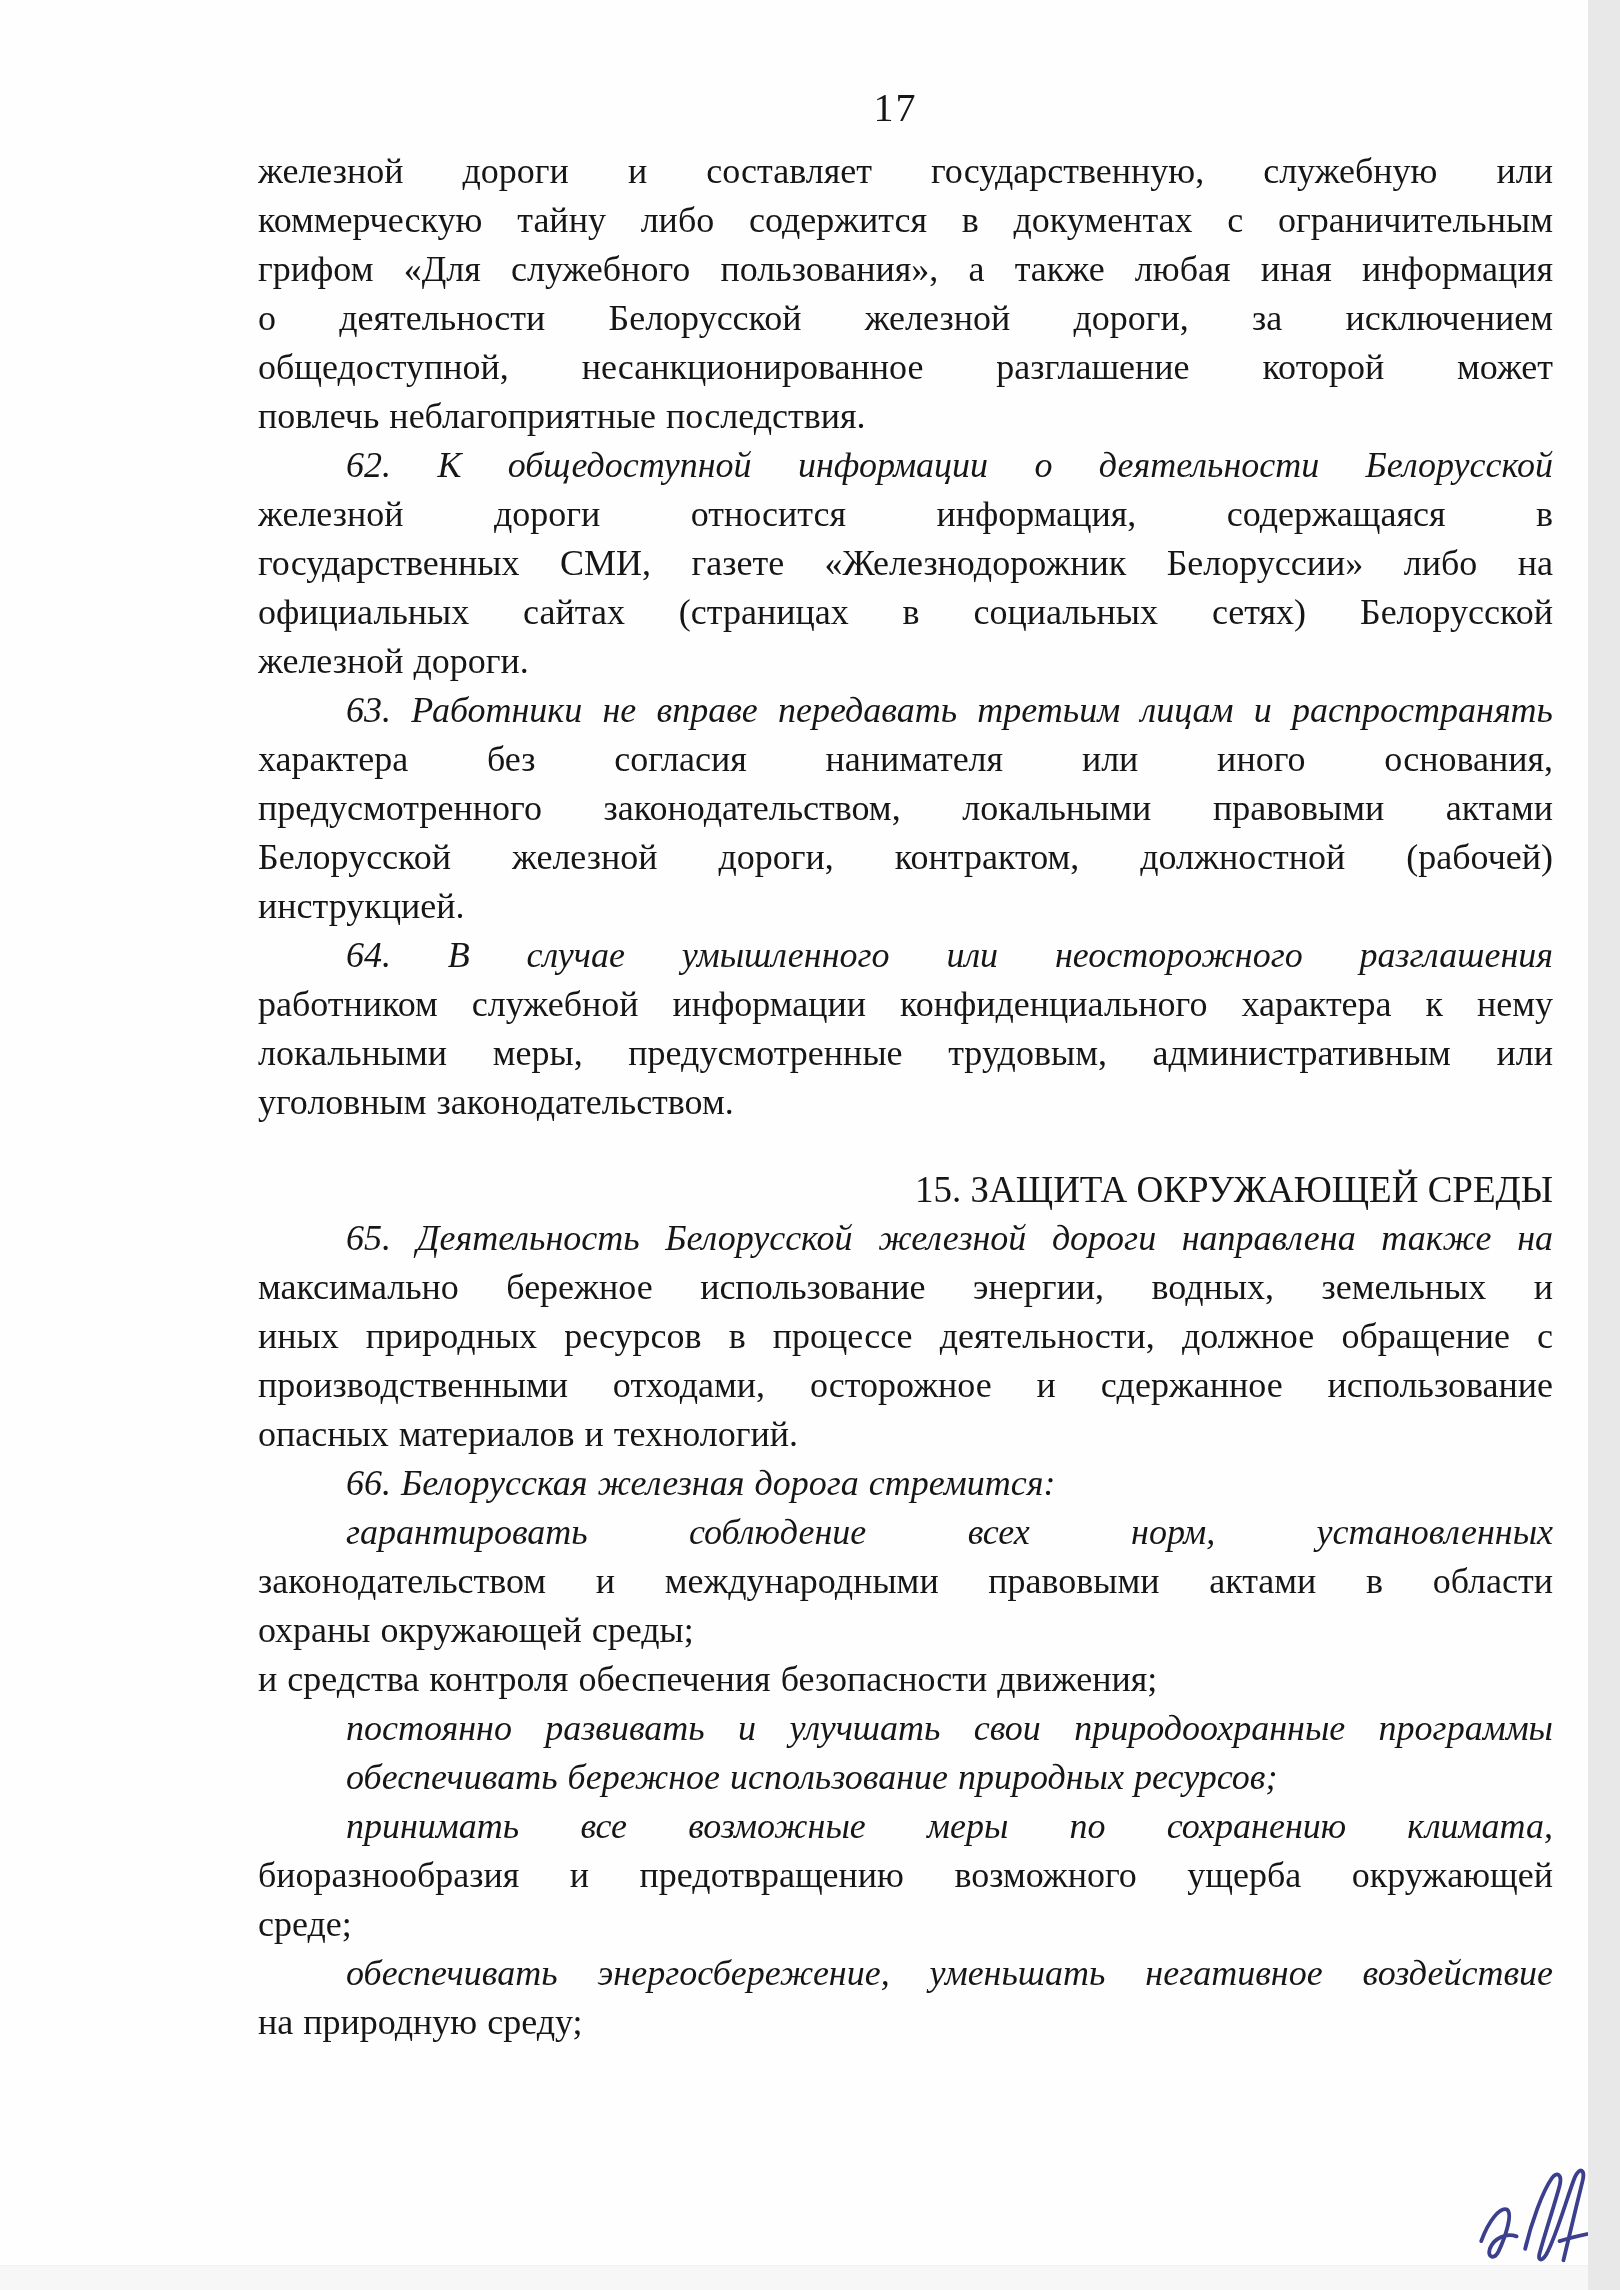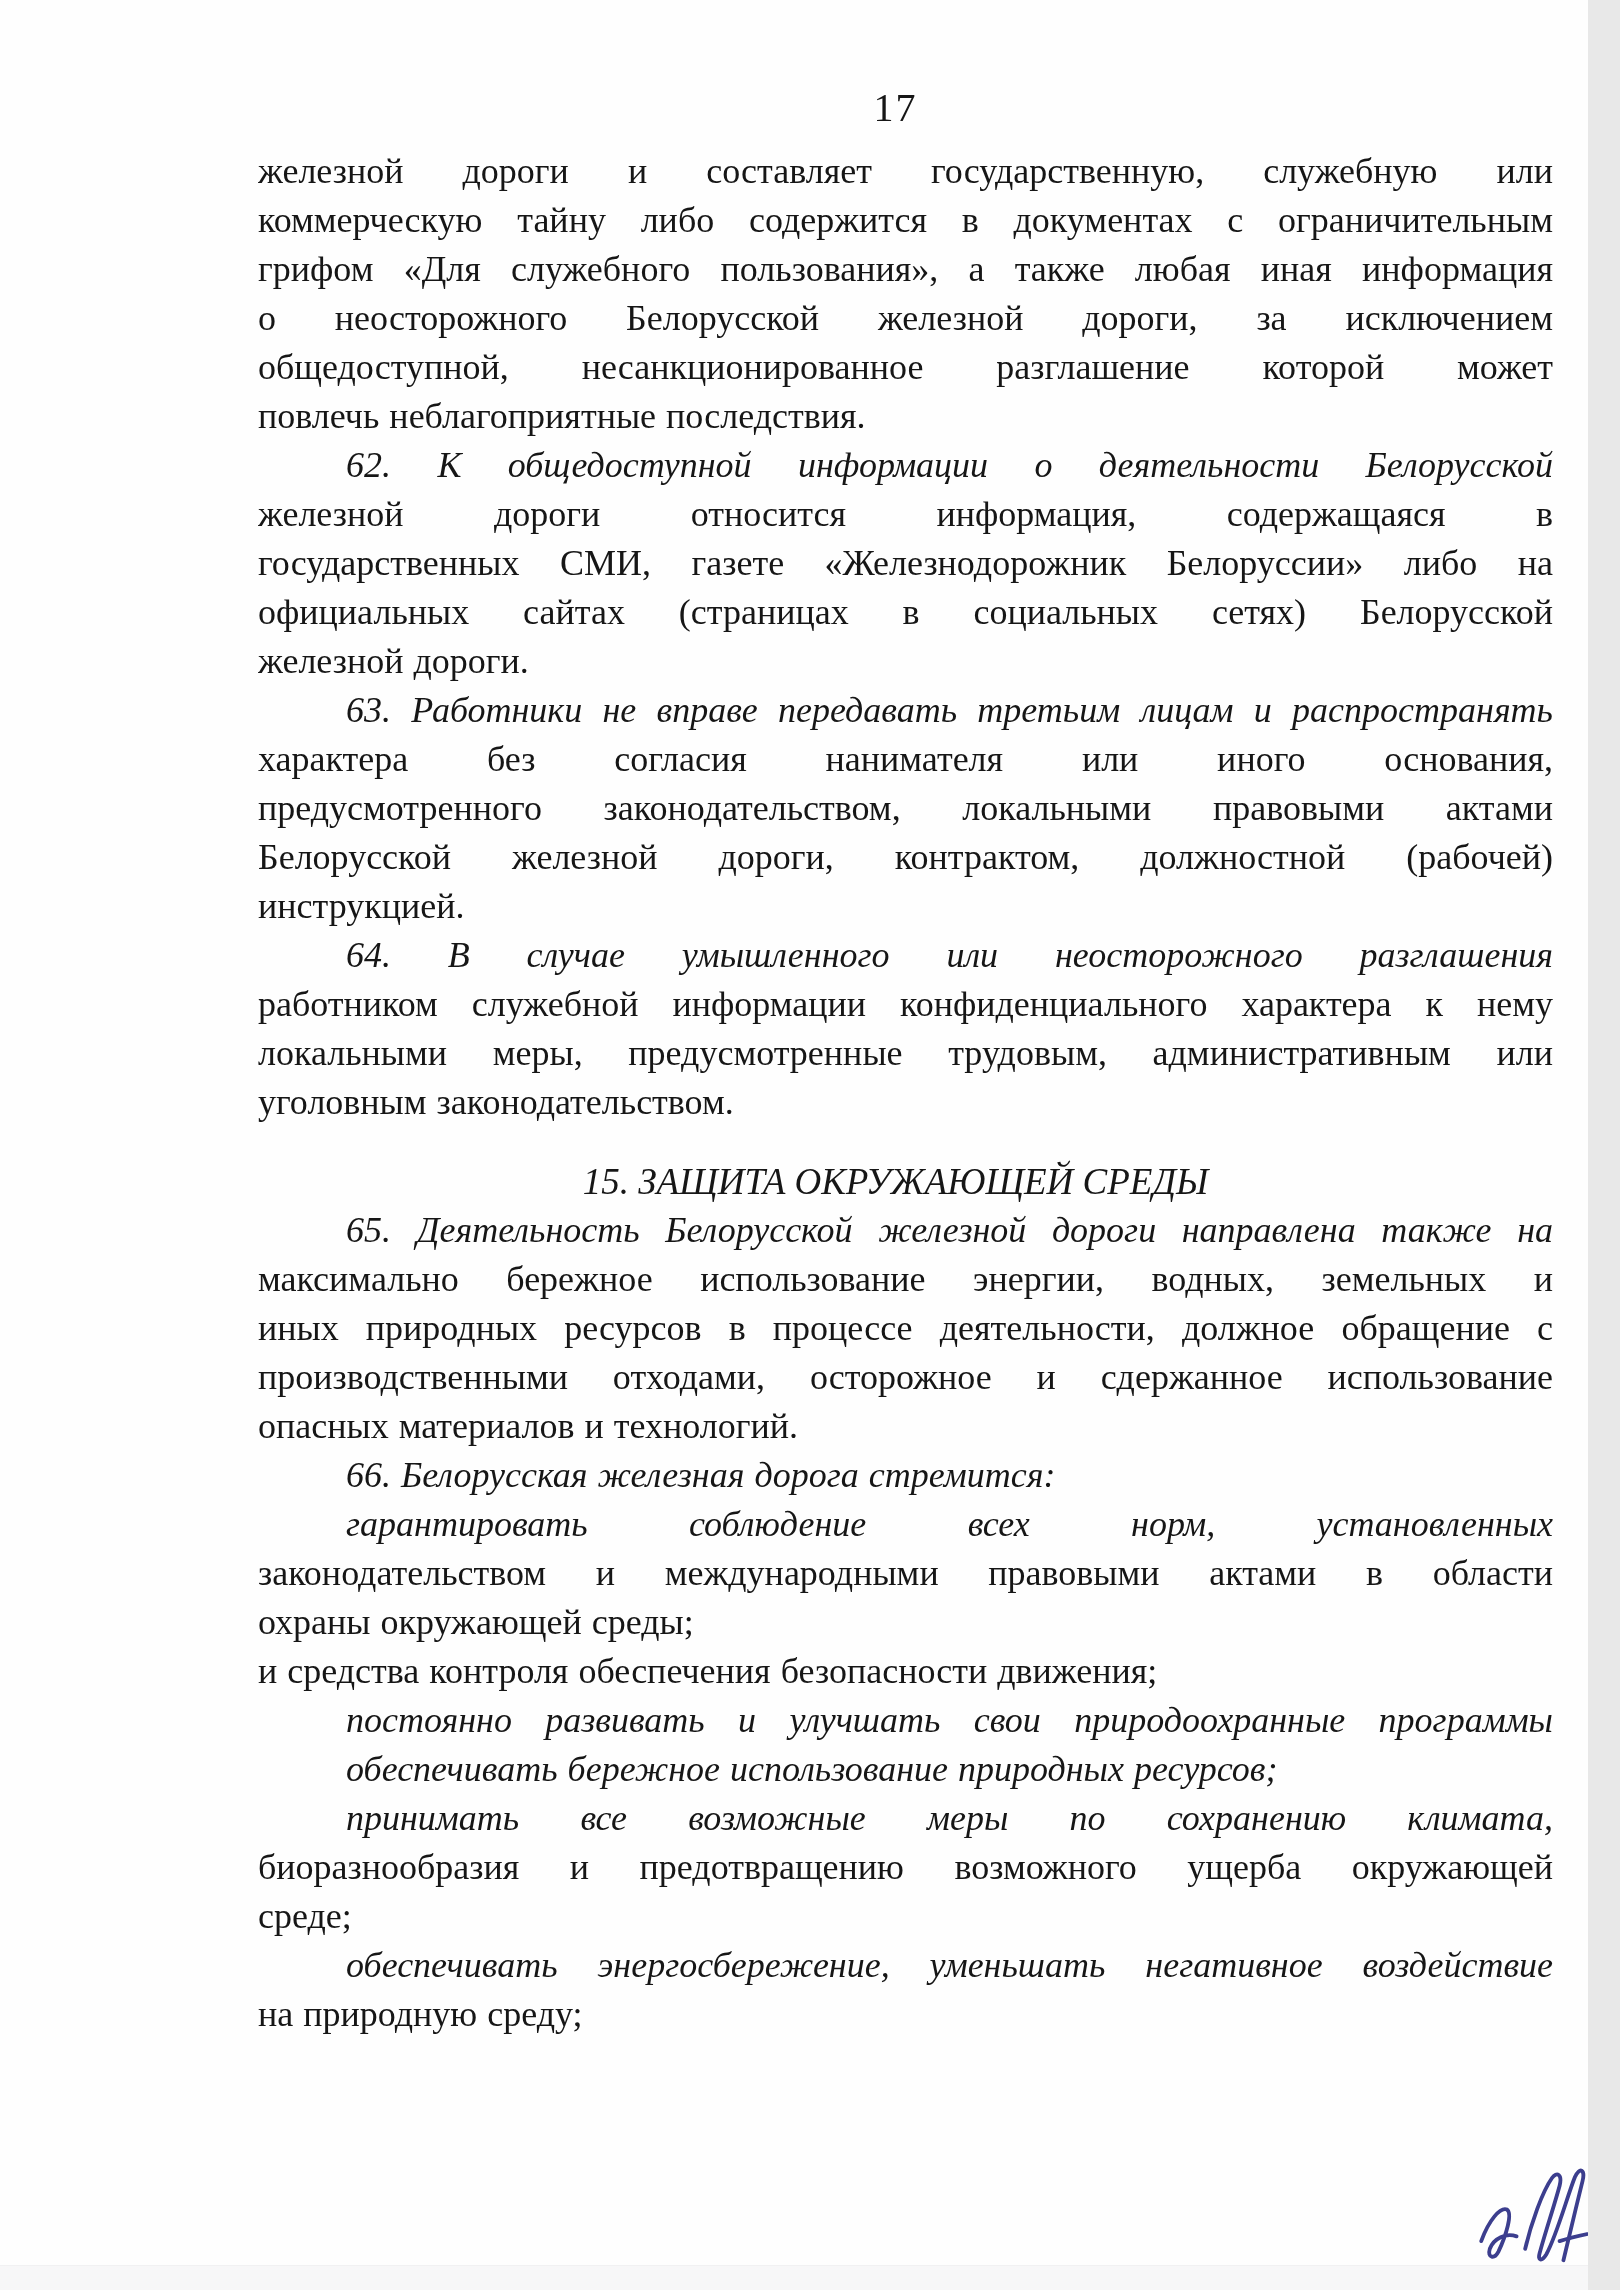--- a/index.html
+++ b/index.html
@@ -40,24 +40,23 @@
   .line.last {
     text-align-last: left;
   }
   .line.indent {
     text-indent: 88px;
     font-style: italic;
   }
   .heading {
     line-height: 49px;
     height: 49px;
-    margin-top: 30px;
-    text-align: center;
+    margin-top: 38px;
+    text-align: right;
     font-size: 37px;
-    font-style: italic;
   }
   .signature {
     position: absolute;
     left: 1464px;
     top: 2164px;
     width: 153px;
     height: 116px;
   }
   .scan-edge {
     position: absolute;
@@ -73,21 +72,21 @@
 <body>
 
 <div class="page">
 
   <div class="page-number">17</div>
 
   <div class="document-body">
       <div class="line">железной дороги и составляет государственную, служебную или</div>
       <div class="line">коммерческую тайну либо содержится в документах с ограничительным</div>
       <div class="line">грифом «Для служебного пользования», а также любая иная информация</div>
-      <div class="line">о неосторожного Белорусской железной дороги, за исключением</div>
+      <div class="line">о деятельности Белорусской железной дороги, за исключением</div>
       <div class="line">общедоступной, несанкционированное разглашение которой может</div>
       <div class="line last">повлечь неблагоприятные последствия.</div>
       <div class="line indent">62. К общедоступной информации о деятельности Белорусской</div>
       <div class="line">железной дороги относится информация, содержащаяся в</div>
       <div class="line">государственных СМИ, газете «Железнодорожник Белоруссии» либо на</div>
       <div class="line">официальных сайтах (страницах в социальных сетях) Белорусской</div>
       <div class="line last">железной дороги.</div>
       <div class="line indent">63. Работники не вправе передавать третьим лицам и распространять</div>
       <div class="line">характера без согласия нанимателя или иного основания,</div>
       <div class="line">предусмотренного законодательством, локальными правовыми актами</div>

